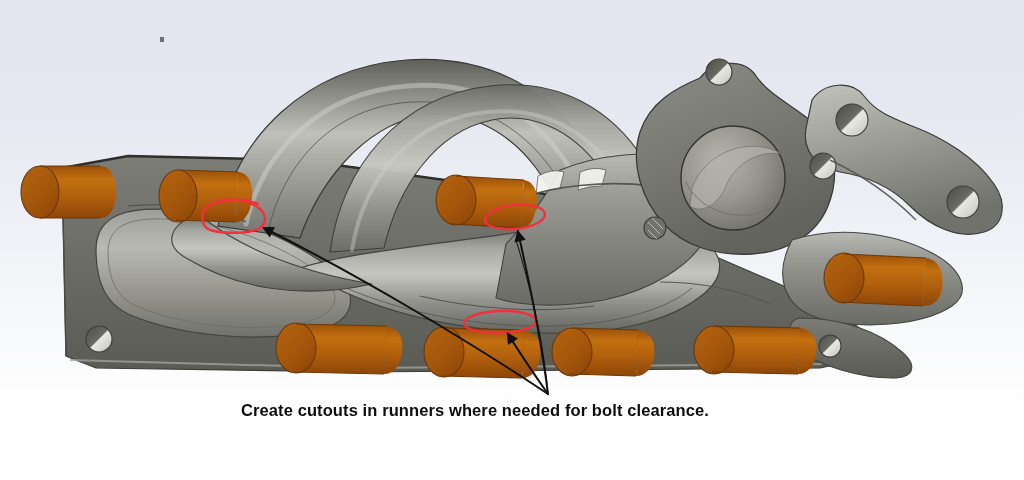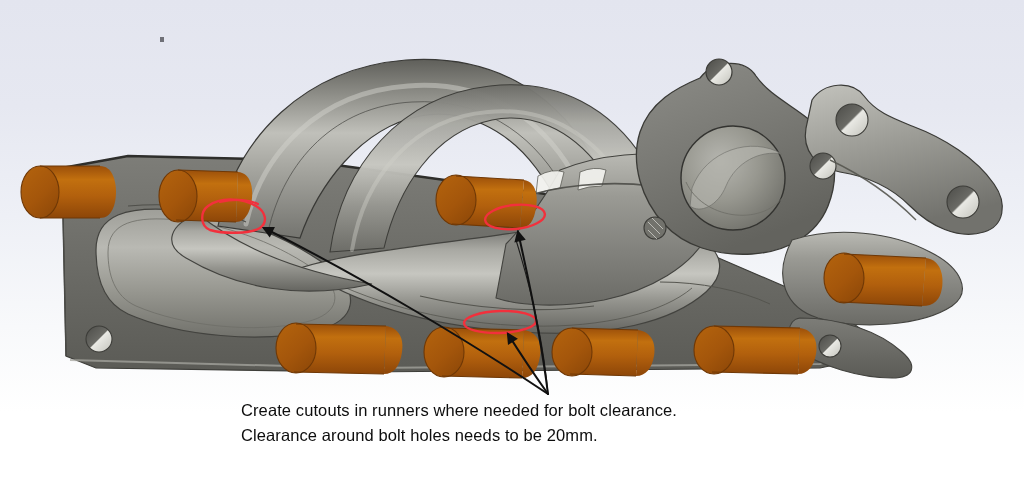--- a/index.html
+++ b/index.html
@@ -7,20 +7,21 @@
     padding: 0;
     background: #ffffff;
   }
   #stage {
     position: relative;
     width: 1024px;
     height: 480px;
     overflow: hidden;
     font-family: "Liberation Sans", sans-serif;
     background: linear-gradient(to bottom, #e3e5ef 0%, #e6e8f1 22%, #eef0f6 45%, #f8f9fb 68%, #ffffff 86%, #ffffff 100%);
+    font-weight: bold;
   }
   #cadsvg {
     position: absolute;
     left: 0; top: 0;
     width: 1024px;
     height: 480px;
     display: block;
   }
   .note-block {
     position: absolute;
@@ -264,17 +265,16 @@
     <g fill="none" stroke="#111111" stroke-width="2" stroke-linecap="round">
       <path d="M 548,394 C 470,342 360,276 264,228" marker-end="url(#arwHead)"></path>
       <path d="M 548,394 C 540,330 528,276 518,232" marker-end="url(#arwHead)"></path>
       <path d="M 548,394 C 534,374 518,350 508,334" marker-end="url(#arwHead)"></path>
       <path d="M 548,394 C 544,348 532,292 516,240" stroke-width="1.1" opacity="0.9"></path>
     </g>
   </svg>
 
   <div class="note-block">
     <span class="note-line">Create cutouts in runners where needed for bolt clearance.</span>
-    <span class="note-line">Clearance around bolt holes needs to be 20mm.</span>
   </div>
 
   <div class="cursor-dot"></div>
 </div>
 
 </body></html>

